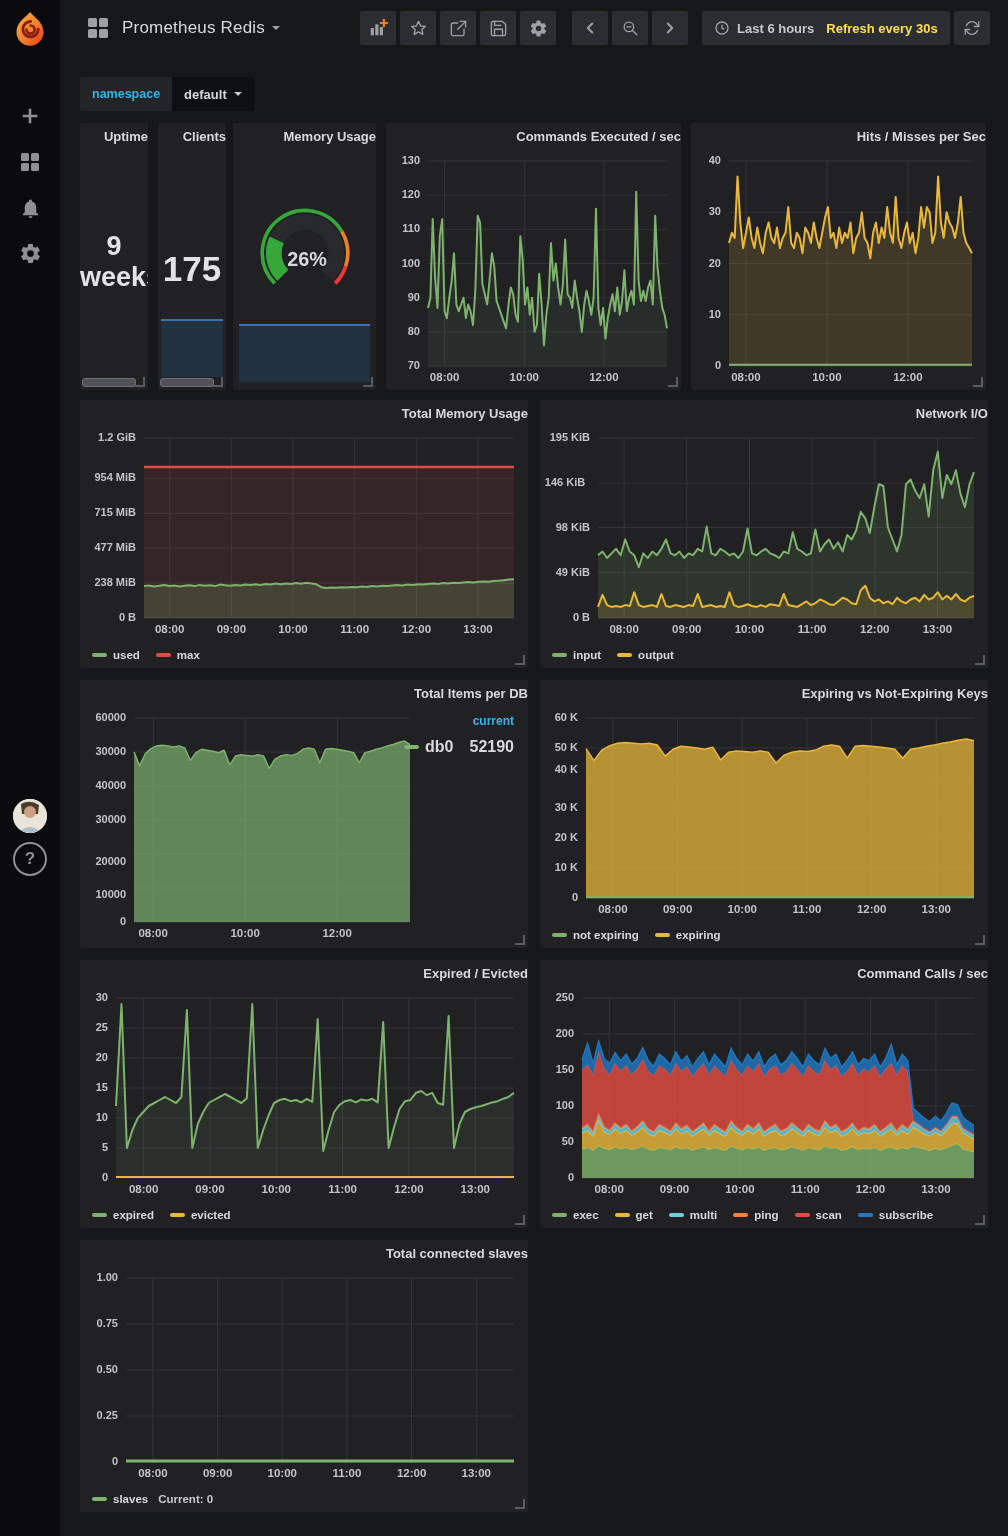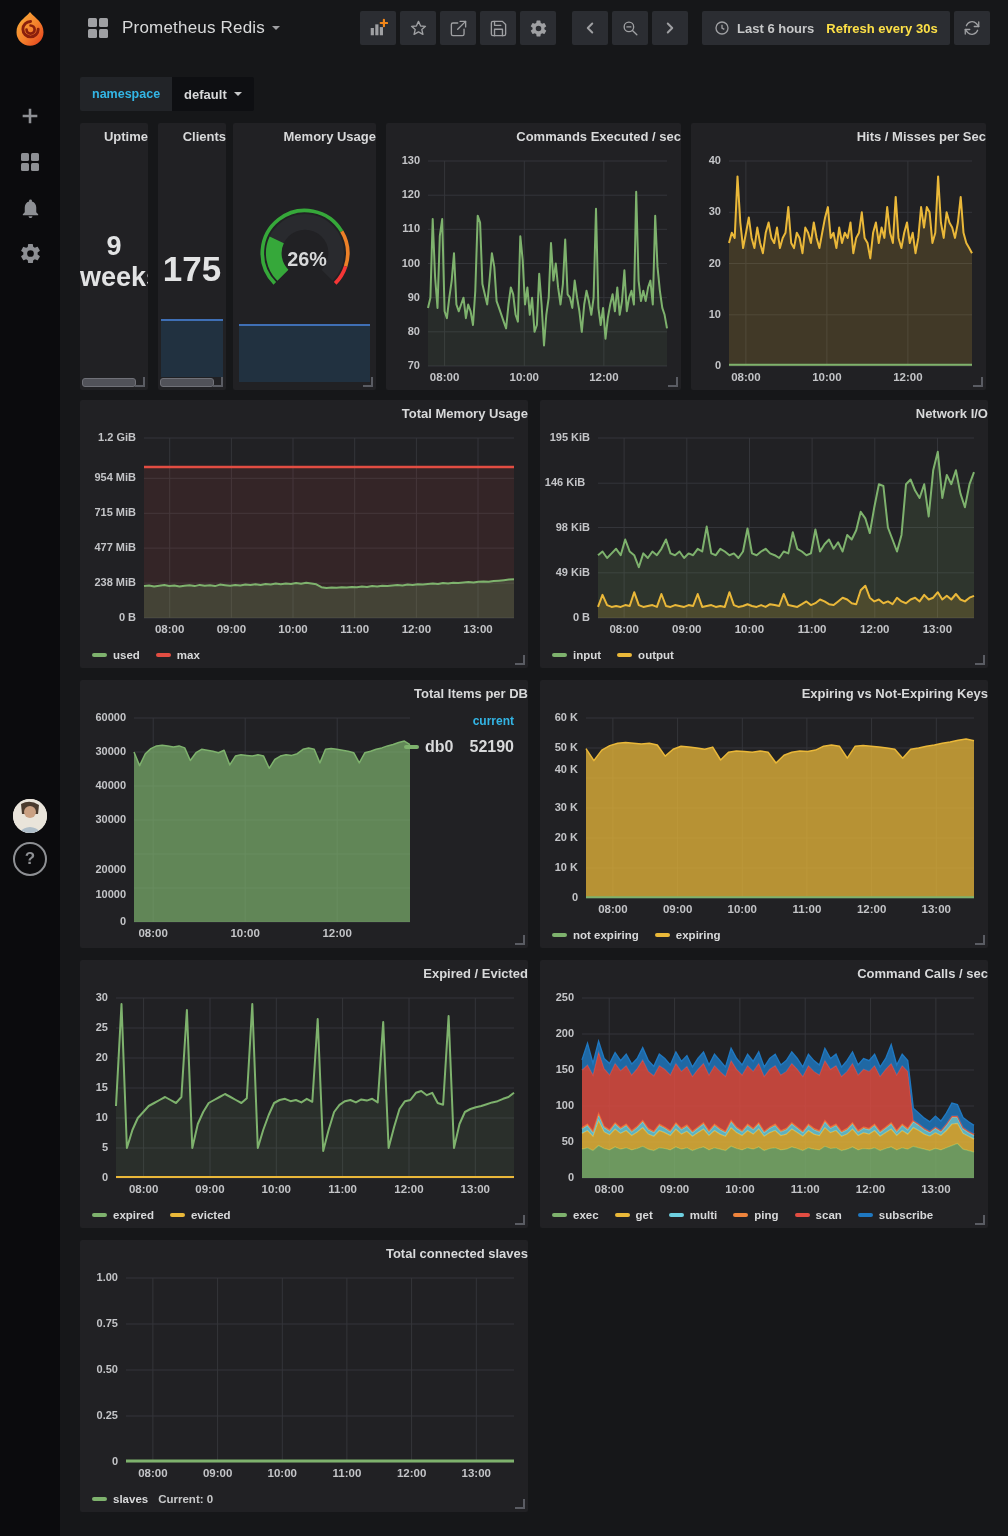--- a/index.html
+++ b/index.html
@@ -386,21 +386,21 @@
           <line x1="54" x2="330" y1="44.0" y2="44.0" stroke="#34353a" stroke-width="1"></line>
           <line x1="54" x2="330" y1="10.0" y2="10.0" stroke="#34353a" stroke-width="1"></line>
           <line y1="10" y2="214" x1="73.2" x2="73.2" stroke="#34353a" stroke-width="1"></line>
           <line y1="10" y2="214" x1="165.2" x2="165.2" stroke="#34353a" stroke-width="1"></line>
           <line y1="10" y2="214" x1="257.2" x2="257.2" stroke="#34353a" stroke-width="1"></line>
           <path d="M54 214 L54.0 44.0 L59.6 57.6 L65.3 45.7 L70.9 40.6 L76.5 37.9 L82.2 37.2 L87.8 37.9 L93.4 38.9 L99.1 37.9 L104.7 39.9 L110.3 52.5 L116.0 44.7 L121.6 41.3 L127.2 42.3 L132.9 43.3 L138.5 44.7 L144.1 42.3 L149.8 56.9 L155.4 48.1 L161.0 46.7 L166.7 47.4 L172.3 48.1 L177.9 46.7 L183.6 48.1 L189.2 60.3 L194.8 51.5 L200.4 48.1 L206.1 46.7 L211.7 47.4 L217.3 45.7 L223.0 41.3 L228.6 39.9 L234.2 41.3 L239.9 54.9 L245.5 41.3 L251.1 40.6 L256.8 41.3 L262.4 42.3 L268.0 43.3 L273.7 44.7 L279.3 54.9 L284.9 44.7 L290.6 43.3 L296.2 41.3 L301.8 39.9 L307.5 37.9 L313.1 36.5 L318.7 34.5 L324.4 33.1 L330.0 36.6 L330 214 Z" fill="#7eb26d" fill-opacity="0.7"></path>
           <polyline points="54.0,44.0 59.6,57.6 65.3,45.7 70.9,40.6 76.5,37.9 82.2,37.2 87.8,37.9 93.4,38.9 99.1,37.9 104.7,39.9 110.3,52.5 116.0,44.7 121.6,41.3 127.2,42.3 132.9,43.3 138.5,44.7 144.1,42.3 149.8,56.9 155.4,48.1 161.0,46.7 166.7,47.4 172.3,48.1 177.9,46.7 183.6,48.1 189.2,60.3 194.8,51.5 200.4,48.1 206.1,46.7 211.7,47.4 217.3,45.7 223.0,41.3 228.6,39.9 234.2,41.3 239.9,54.9 245.5,41.3 251.1,40.6 256.8,41.3 262.4,42.3 268.0,43.3 273.7,44.7 279.3,54.9 284.9,44.7 290.6,43.3 296.2,41.3 301.8,39.9 307.5,37.9 313.1,36.5 318.7,34.5 324.4,33.1 330.0,36.6" fill="none" stroke="#7eb26d" stroke-width="1.5" stroke-linejoin="round"></polyline>
         </svg>
         <div class="ytick" style="top: 207px; width: 46px;">0</div>
         <div class="ytick" style="top: 180px; width: 46px;">10000</div>
-        <div class="ytick" style="top: 155px; width: 46px;">20000</div>
+        <div class="ytick" style="top: 147px; width: 46px;">20000</div>
         <div class="ytick" style="top: 105px; width: 46px;">30000</div>
         <div class="ytick" style="top: 71px; width: 46px;">40000</div>
         <div class="ytick" style="top: 37px; width: 46px;">30000</div>
         <div class="ytick" style="top: 3px; width: 46px;">60000</div>
         <div class="xtick" style="left: 43.1544px; top: 219px;">08:00</div>
         <div class="xtick" style="left: 135.173px; top: 219px;">10:00</div>
         <div class="xtick" style="left: 227.164px; top: 219px;">12:00</div>
       </div>
     <div class="rlegend">
       <div class="rlegend-h">current</div>

